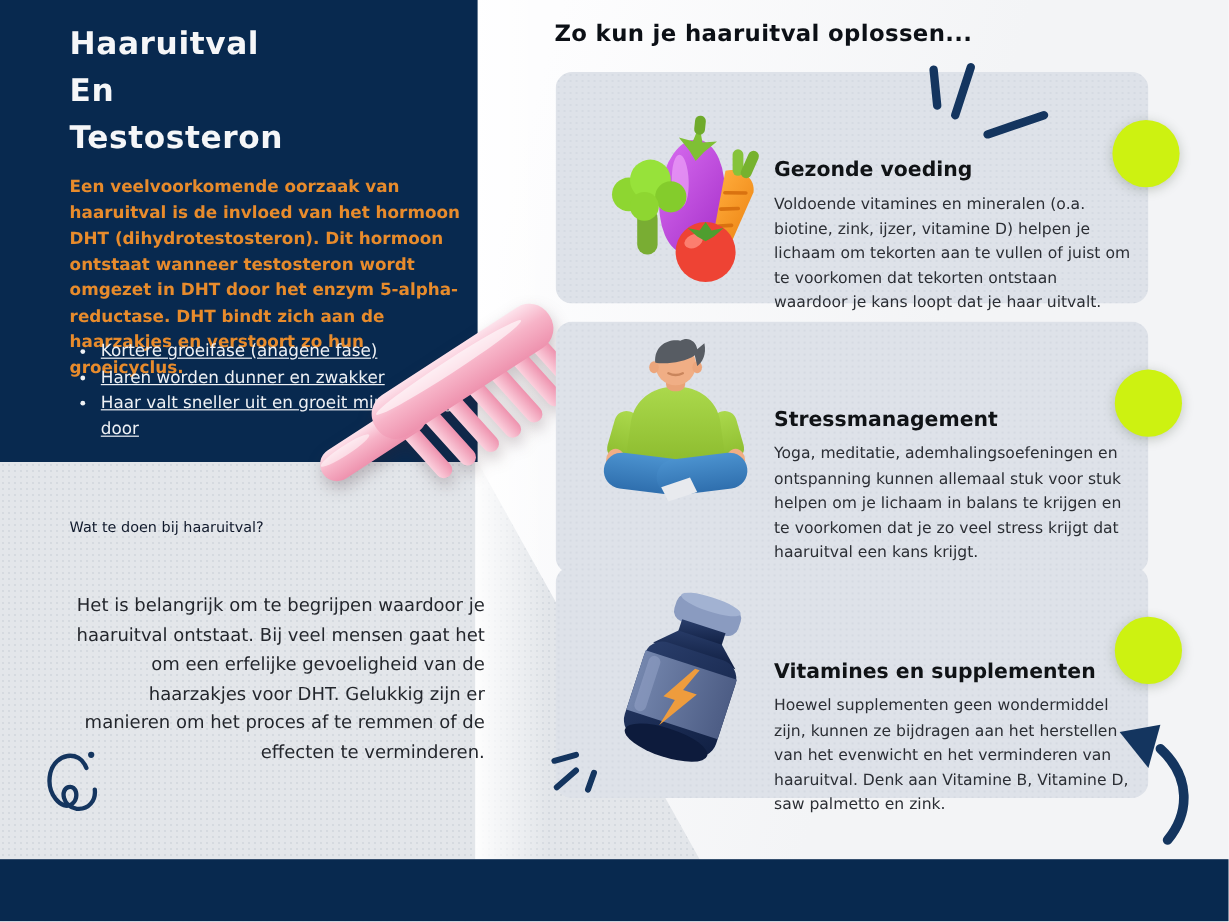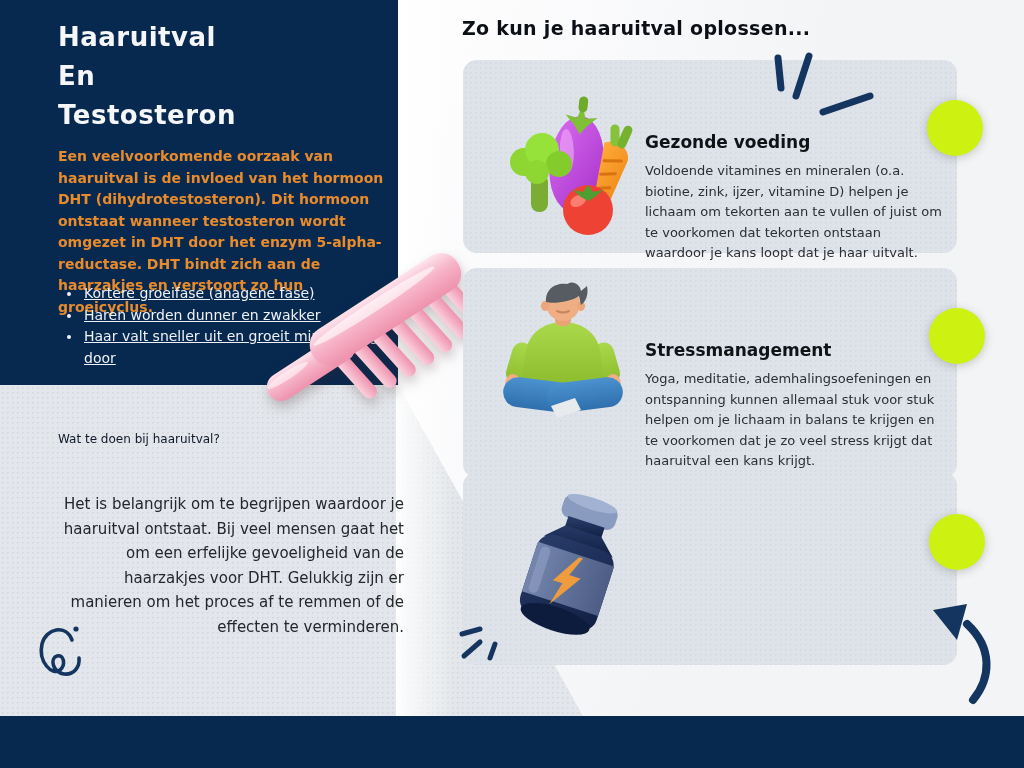--- a/index.html
+++ b/index.html
@@ -220,20 +220,24 @@
         <ellipse cx="68" cy="7" rx="26" ry="6" fill="#a2b2d2"></ellipse>
         <rect x="49" y="26" width="38" height="12" fill="url(#darkGrad)"></rect>
         <path d="M49,36 L87,36 L104,52 L32,52 Z" fill="url(#darkGrad)"></path>
         <rect x="28" y="48" width="80" height="84" rx="16" fill="url(#darkGrad)"></rect>
         <rect x="28" y="60" width="80" height="52" fill="url(#botGrad)"></rect>
         <rect x="33" y="62" width="10" height="48" fill="#93a3c6" opacity=".55" rx="5"></rect>
         <ellipse cx="68" cy="128" rx="36" ry="12" fill="#0d1b3c"></ellipse>
         <polygon points="72,62 54,92 64,92 58,116 80,82 68,82 76,62" fill="#ee9c3d"></polygon>
       </g>
     </svg>
+    <div class="card-text">
+      <div class="card-title">Vitamines en supplementen</div>
+      <p class="card-body">Hoewel supplementen geen wondermiddel zijn, kunnen ze bijdragen aan het herstellen van het evenwicht en het verminderen van haaruitval. Denk aan Vitamine B, Vitamine D, saw palmetto en zink.</p>
+    </div>
   </div>
 
   <div class="abs lime-dot dot1"></div>
   <div class="abs lime-dot dot2"></div>
   <div class="abs lime-dot dot3"></div>
 
   <svg class="abs" style="left:765px;top:48px;" width="120" height="68" viewBox="0 0 120 68">
     <path d="M13,10 L16,40" stroke="#14355f" stroke-width="7" stroke-linecap="round" fill="none"></path>
     <path d="M44,8 L31,48" stroke="#14355f" stroke-width="7" stroke-linecap="round" fill="none"></path>
     <path d="M105,48 L58,64" stroke="#14355f" stroke-width="7" stroke-linecap="round" fill="none"></path>

